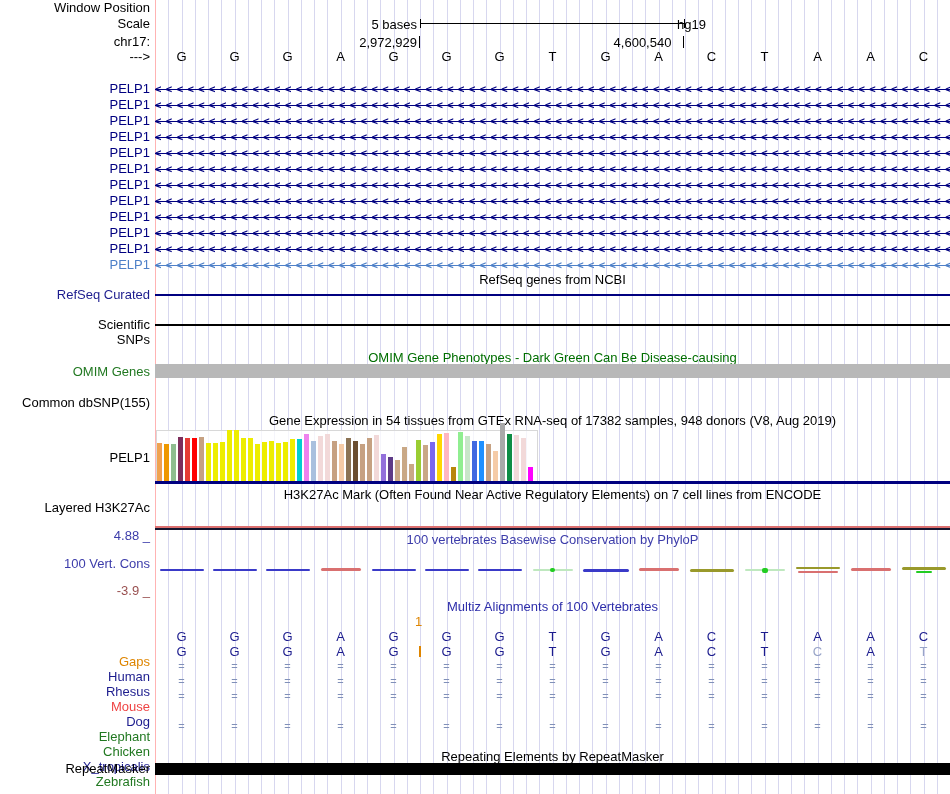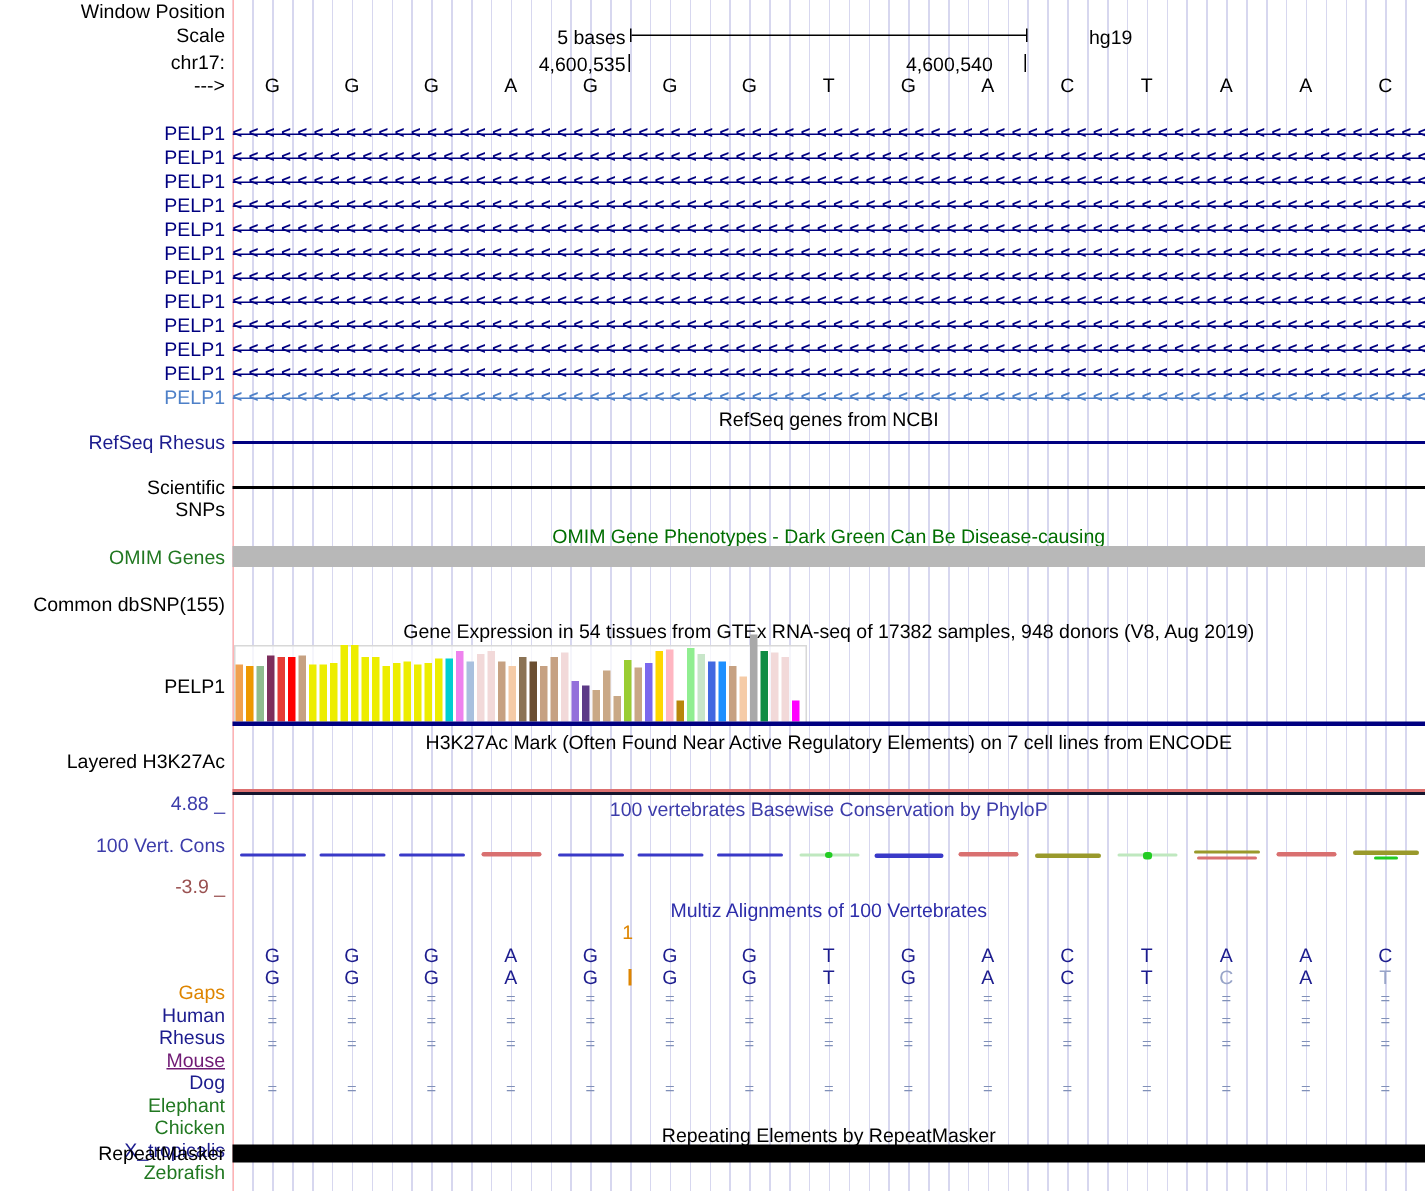--- a/index.html
+++ b/index.html
@@ -32,26 +32,26 @@
   <div class="abs" id="grid"></div>
   <div class="abs" id="pink-line"></div>
 
   <div class="abs lbl" style="top:1px">Window Position</div>
 
   <div class="abs lbl" style="top:17px">Scale</div>
   <div class="abs" style="top:17px;left:367px;width:50px;text-align:right">5 bases</div>
   <div class="abs scalebar" style="top:19px;left:420px;width:263px">
       <span></span>
     </div>
-  <div class="abs" style="top:17px;left:726px">hg19</div>
+  <div class="abs" style="top:17px;left:677px">hg19</div>
 
   <div class="abs lbl" style="top:35px">chr17:</div>
-  <div class="abs" style="top:35px;left:340px;width:77px;text-align:right">4,600,535</div>
+  <div class="abs" style="top:35px;left:340px;width:77px;text-align:right">2,972,929</div>
   <div class="abs postick" style="top:36px;left:419px"></div>
-  <div class="abs" style="top:35px;left:604px;width:77px;text-align:left">4,600,540</div>
+  <div class="abs" style="top:35px;left:604px;width:77px;text-align:center">4,600,540</div>
   <div class="abs postick" style="top:36px;left:683px"></div>
 
   <div class="abs lbl" style="top:50px">---&gt;</div>
   <div class="abs" id="seq-row" style="top:50px;left:0;width:950px;height:14px">
       <div class="abs base-cell" style="left: 155px; width: 53px;">G</div>
       <div class="abs base-cell" style="left: 208px; width: 53px;">G</div>
       <div class="abs base-cell" style="left: 261px; width: 53px;">G</div>
       <div class="abs base-cell" style="left: 314px; width: 53px;">A</div>
       <div class="abs base-cell" style="left: 367px; width: 53px;">G</div>
       <div class="abs base-cell" style="left: 420px; width: 53px;">G</div>
@@ -123,21 +123,21 @@
         <div class="arrows" style="color: rgb(0, 0, 128);">&lt;&lt;&lt;&lt;&lt;&lt;&lt;&lt;&lt;&lt;&lt;&lt;&lt;&lt;&lt;&lt;&lt;&lt;&lt;&lt;&lt;&lt;&lt;&lt;&lt;&lt;&lt;&lt;&lt;&lt;&lt;&lt;&lt;&lt;&lt;&lt;&lt;&lt;&lt;&lt;&lt;&lt;&lt;&lt;&lt;&lt;&lt;&lt;&lt;&lt;&lt;&lt;&lt;&lt;&lt;&lt;&lt;&lt;&lt;&lt;&lt;&lt;&lt;&lt;&lt;&lt;&lt;&lt;&lt;&lt;&lt;&lt;&lt;&lt;&lt;&lt;&lt;&lt;&lt;&lt;&lt;&lt;&lt;&lt;&lt;</div>
       </div>
       <div class="abs lbl" style="top: 177px; color: rgb(78, 128, 200);">PELP1</div>
       <div class="abs gene-row" style="top: 176px; left: 155px;">
         <div class="midline" style="background: rgb(78, 128, 200);"></div>
         <div class="arrows" style="color: rgb(78, 128, 200);">&lt;&lt;&lt;&lt;&lt;&lt;&lt;&lt;&lt;&lt;&lt;&lt;&lt;&lt;&lt;&lt;&lt;&lt;&lt;&lt;&lt;&lt;&lt;&lt;&lt;&lt;&lt;&lt;&lt;&lt;&lt;&lt;&lt;&lt;&lt;&lt;&lt;&lt;&lt;&lt;&lt;&lt;&lt;&lt;&lt;&lt;&lt;&lt;&lt;&lt;&lt;&lt;&lt;&lt;&lt;&lt;&lt;&lt;&lt;&lt;&lt;&lt;&lt;&lt;&lt;&lt;&lt;&lt;&lt;&lt;&lt;&lt;&lt;&lt;&lt;&lt;&lt;&lt;&lt;&lt;&lt;&lt;&lt;&lt;&lt;</div>
       </div>
     </div>
 
   <div class="abs title" style="top:273px">RefSeq genes from NCBI</div>
-  <div class="abs lbl" style="top:288px;color:#1c1c8e">RefSeq Rhesus</div>
+  <div class="abs lbl" style="top:288px;color:#1c1c8e">RefSeq Curated</div>
   <div class="abs track-line" style="top:294px;height:2px;background:#000080"></div>
 
   <div class="abs lbl" style="top:318px">Scientific</div>
   <div class="abs track-line" style="top:324px;height:2px;background:#000"></div>
 
   <div class="abs lbl" style="top:333px">SNPs</div>
 
   <div class="abs title" style="top:351px;color:#006e00">OMIM Gene Phenotypes - Dark Green Can Be Disease-causing</div>
   <div class="abs lbl" style="top:365px;color:#217821">OMIM Genes</div>
   <div class="abs track-line" style="top:364px;height:14px;background:#b8b8b8"></div>
@@ -266,21 +266,21 @@
       <div class="abs mz-cell" style="left: 473px; width: 53px; top: 30px; color: rgb(28, 28, 142);">G</div>
       <div class="abs mz-cell" style="left: 526px; width: 53px; top: 30px; color: rgb(28, 28, 142);">T</div>
       <div class="abs mz-cell" style="left: 579px; width: 53px; top: 30px; color: rgb(28, 28, 142);">G</div>
       <div class="abs mz-cell" style="left: 632px; width: 53px; top: 30px; color: rgb(28, 28, 142);">A</div>
       <div class="abs mz-cell" style="left: 685px; width: 53px; top: 30px; color: rgb(28, 28, 142);">C</div>
       <div class="abs mz-cell" style="left: 738px; width: 53px; top: 30px; color: rgb(28, 28, 142);">T</div>
       <div class="abs mz-cell" style="left: 791px; width: 53px; top: 30px; color: rgb(152, 164, 200);">C</div>
       <div class="abs mz-cell" style="left: 844px; width: 53px; top: 30px; color: rgb(28, 28, 142);">A</div>
       <div class="abs mz-cell" style="left: 897px; width: 53px; top: 30px; color: rgb(152, 164, 200);">T</div>
       <div class="abs" style="left: 418.5px; top: 32px; width: 2px; height: 11px; background: rgb(222, 133, 0);"></div>
-      <div class="abs lbl mz-row" style="top: 45px; color: #701a75; text-decoration: underline;">Mouse</div>
+      <div class="abs lbl mz-row" style="top: 45px; color: #ef4444;">Mouse</div>
       <div class="abs mz-cell" style="left: 155px; width: 53px; top: 45px; color: rgb(128, 144, 184); font-size: 11px;">=</div>
       <div class="abs mz-cell" style="left: 208px; width: 53px; top: 45px; color: rgb(128, 144, 184); font-size: 11px;">=</div>
       <div class="abs mz-cell" style="left: 261px; width: 53px; top: 45px; color: rgb(128, 144, 184); font-size: 11px;">=</div>
       <div class="abs mz-cell" style="left: 314px; width: 53px; top: 45px; color: rgb(128, 144, 184); font-size: 11px;">=</div>
       <div class="abs mz-cell" style="left: 367px; width: 53px; top: 45px; color: rgb(128, 144, 184); font-size: 11px;">=</div>
       <div class="abs mz-cell" style="left: 420px; width: 53px; top: 45px; color: rgb(128, 144, 184); font-size: 11px;">=</div>
       <div class="abs mz-cell" style="left: 473px; width: 53px; top: 45px; color: rgb(128, 144, 184); font-size: 11px;">=</div>
       <div class="abs mz-cell" style="left: 526px; width: 53px; top: 45px; color: rgb(128, 144, 184); font-size: 11px;">=</div>
       <div class="abs mz-cell" style="left: 579px; width: 53px; top: 45px; color: rgb(128, 144, 184); font-size: 11px;">=</div>
       <div class="abs mz-cell" style="left: 632px; width: 53px; top: 45px; color: rgb(128, 144, 184); font-size: 11px;">=</div>

